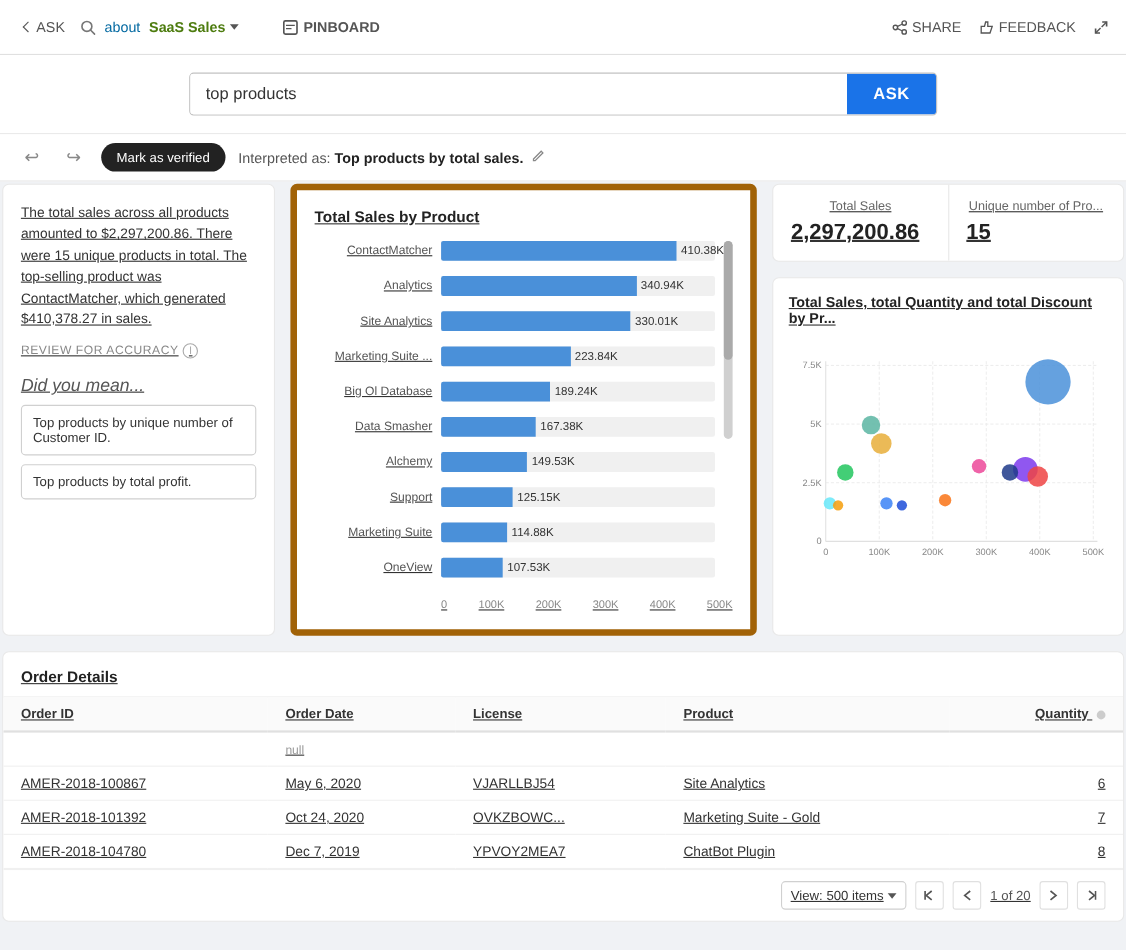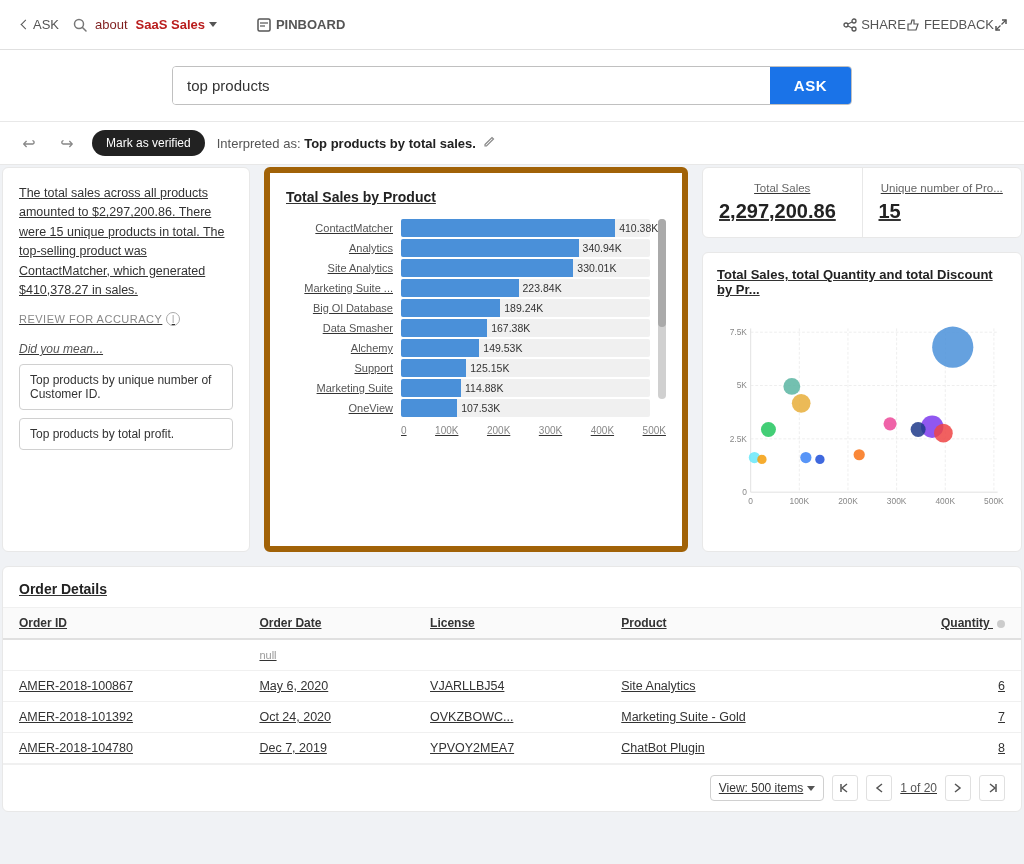--- a/index.html
+++ b/index.html
@@ -38,25 +38,25 @@
       padding: 4px 6px;
       border-radius: 4px;
     }
     .chevron-left {
       border: solid #555;
       border-width: 0 1.5px 1.5px 0;
       display: inline-block;
       padding: 3px;
       transform: rotate(135deg);
     }
-    .nav-about { color: #7f1d1d; font-size: 13px; text-align: center; }
+    .nav-about { color: #0369a1; font-size: 13px; text-align: center; }
     .nav-datasource {
       font-weight: 600;
       font-size: 13px;
-      color: #b91c1c;
+      color: #4d7c0f;
       display: flex;
       align-items: center;
       gap: 4px;
       cursor: pointer;
     }
     .chevron-down {
       width: 0; height: 0;
       border-left: 4px solid transparent;
       border-right: 4px solid transparent;
       border-top: 5px solid #555;
@@ -69,20 +69,21 @@
       font-size: 13px;
       color: #555;
       cursor: pointer;
       padding: 4px 8px;
       border-radius: 4px;
       font-weight: bold;
     }
     .nav-right {
       display: flex;
       align-items: center;
+      gap: 16px;
     }
     .nav-action {
       display: flex;
       align-items: center;
       gap: 4px;
       font-size: 13px;
       color: #555;
       cursor: pointer;
     }
 
@@ -205,21 +206,21 @@
       width: 14px; height: 14px;
       border: 1.5px solid #aaa;
       border-radius: 50%;
       display: inline-flex;
       align-items: center;
       justify-content: center;
       font-size: 10px;
       color: #aaa;
     }
     .did-you-mean {
-      font-size: 12px;
+      font-size: 16px;
       color: #555;
       font-style: italic;
       margin-bottom: 8px;
     }
     .suggestion-btn {
       background: #fff;
       border: 1px solid #d0d0d0;
       border-radius: 4px;
       padding: 8px 10px;
       font-size: 12px;
@@ -240,21 +241,21 @@
     }
     .card-title {
       font-size: 14px;
       font-weight: 600;
       color: #222;
       margin-bottom: 14px;
     }
     .bar-row {
       display: flex;
       align-items: center;
-      margin-bottom: 2px;
+      margin-bottom: 14px;
     }
     .bar-label {
       width: 115px;
       font-size: 11px;
       color: #555;
       text-align: right;
       padding-right: 8px;
       flex-shrink: 0;
     }
     .bar-outer {

